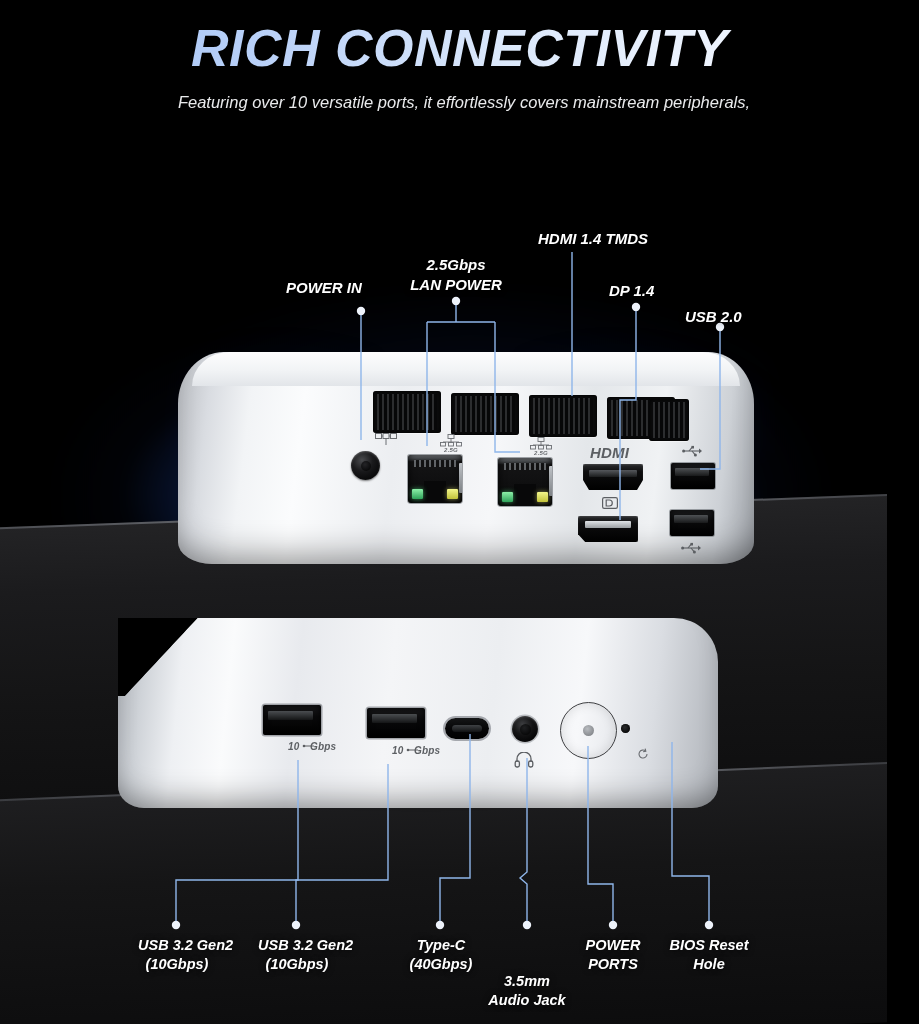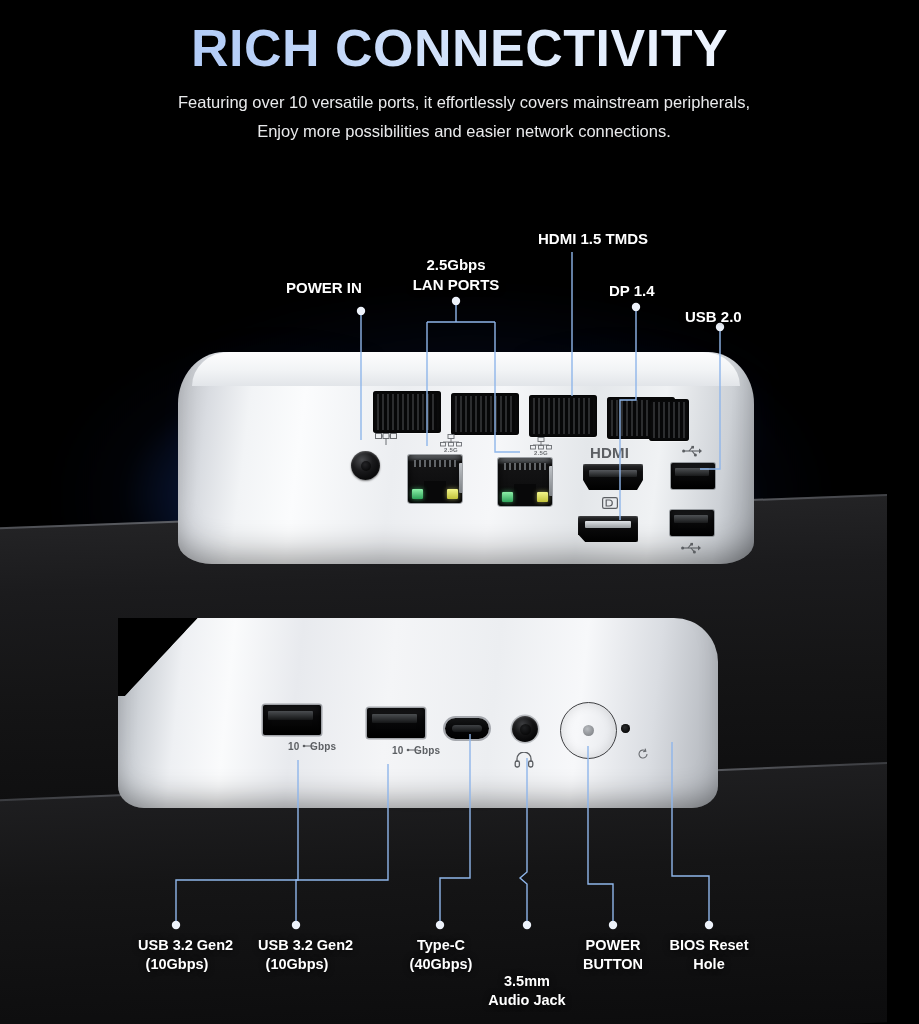--- a/index.html
+++ b/index.html
@@ -11,20 +11,21 @@
     font-family: "Liberation Sans", sans-serif;
     -webkit-font-smoothing: antialiased;
   }
 
   #stage {
     position: relative;
     width: 887px;
     height: 1024px;
     background: #000000;
     overflow: hidden;
+    font-style: italic;
   }
 
   
   .glow-left {
     position: absolute;
     left: -40px; top: 330px;
     width: 420px; height: 330px;
     background: radial-gradient(ellipse 55% 50% at 75% 50%,
                 rgba(32,78,170,0.62) 0%,
                 rgba(20,48,118,0.38) 38%,
@@ -410,21 +411,20 @@
 <div id="stage">
 
   <div class="glow-top"></div>
   <div class="glow-left"></div>
   <div class="glow-right"></div>
 
   <div class="header">
     <h1 class="title">RICH CONNECTIVITY</h1>
     <div class="subtitle">
       <div>Featuring over 10 versatile ports, it effortlessly covers mainstream peripherals,</div>
-      <div>Enjoy more possibilities and easier network connections.</div>
     </div>
   </div>
 
   <div class="surface surface-top"></div>
 
   <div class="device dev-top">
     <div class="shadow-under"></div>
     <div class="body"></div>
     <div class="top-face"></div>
 
@@ -621,25 +621,25 @@
     <circle cx="709" cy="925" r="4.2"></circle>
     <path d="M709 921 L709 876 L672 876 L672 742"></path>
   </svg>
 
   <div class="callout" style="left:286px; top:278px;">
     <div>POWER IN</div>
   </div>
 
   <div class="callout" style="left:410px; top:255px; width:92px;text-align:center;">
     <div>2.5Gbps</div>
-    <div>LAN PORTS</div>
+    <div>LAN POWER</div>
   </div>
 
   <div class="callout" style="left:538px; top:229px;">
-    <div>HDMI 1.5 TMDS</div>
+    <div>HDMI 1.4 TMDS</div>
   </div>
 
   <div class="callout" style="left:609px; top:281px;">
     <div>DP 1.4</div>
   </div>
 
   <div class="callout" style="left:685px; top:307px;">
     <div>USB 2.0</div>
   </div>
 
@@ -658,21 +658,21 @@
     <div>(40Gbps)</div>
   </div>
 
   <div class="callout small" style="left:488px; top:972px; width:78px;">
     <div>3.5mm</div>
     <div>Audio Jack</div>
   </div>
 
   <div class="callout small" style="left:574px; top:936px; width:78px;">
     <div>POWER</div>
-    <div>BUTTON</div>
+    <div>PORTS</div>
   </div>
 
   <div class="callout small" style="left:662px; top:936px; width:94px;">
     <div>BIOS Reset</div>
     <div>Hole</div>
   </div>
 
 </div>
 
 </body></html>

